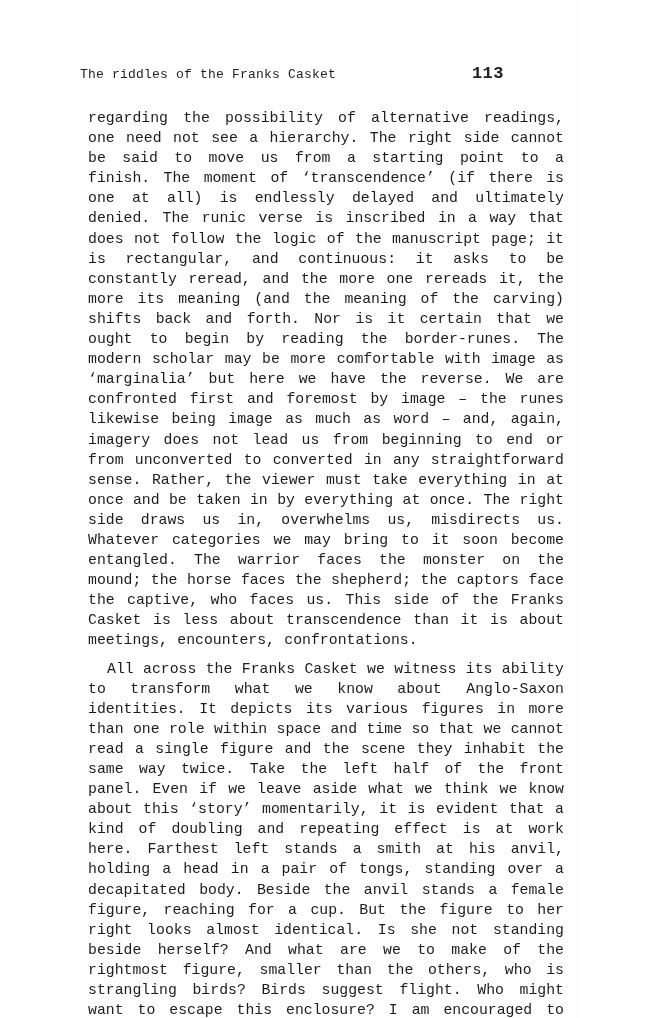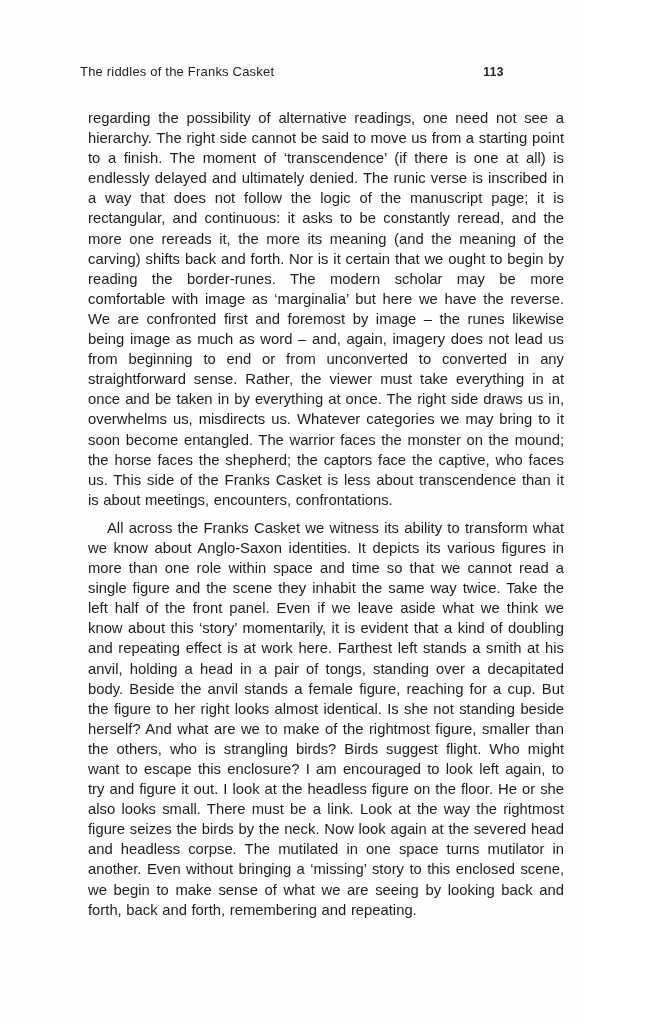--- a/index.html
+++ b/index.html
@@ -6,40 +6,40 @@
     margin: 0;
     padding: 0;
     background: #ffffff;
   }
   .page {
     position: relative;
     width: 582px;
     height: 1018px;
     background: #fefefe;
     overflow: hidden;
-    font-family: Liberation Sans, sans-serif;
+    font-family: Liberation Mono, monospace;
     color: #1a1a1a;
   }
   .page-header {
     position: absolute;
     top: 64px;
     left: 80px;
     right: 78px;
     display: flex;
     justify-content: space-between;
     align-items: baseline;
     font-size: 13px;
     letter-spacing: 0.2px;
     color: #222;
   }
   .running-title {
     font-size: 13px;
   }
   .page-number {
-    font-size: 12px;
+    font-size: 17px;
     font-weight: bold;
     letter-spacing: 0.5px;
   }
   .body-text {
     position: absolute;
     top: 100px;
     left: 80px;
     width: 492px;
     font-size: 14.8px;
     line-height: 20.1px;

